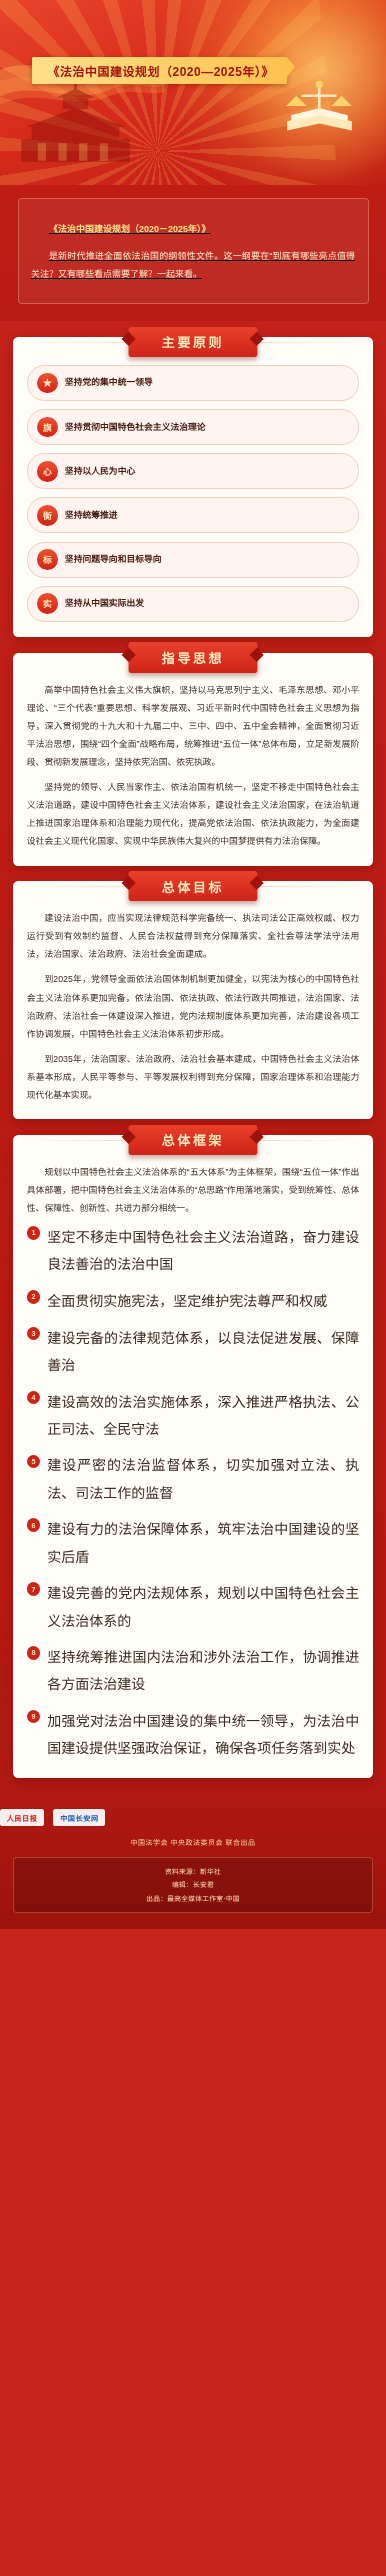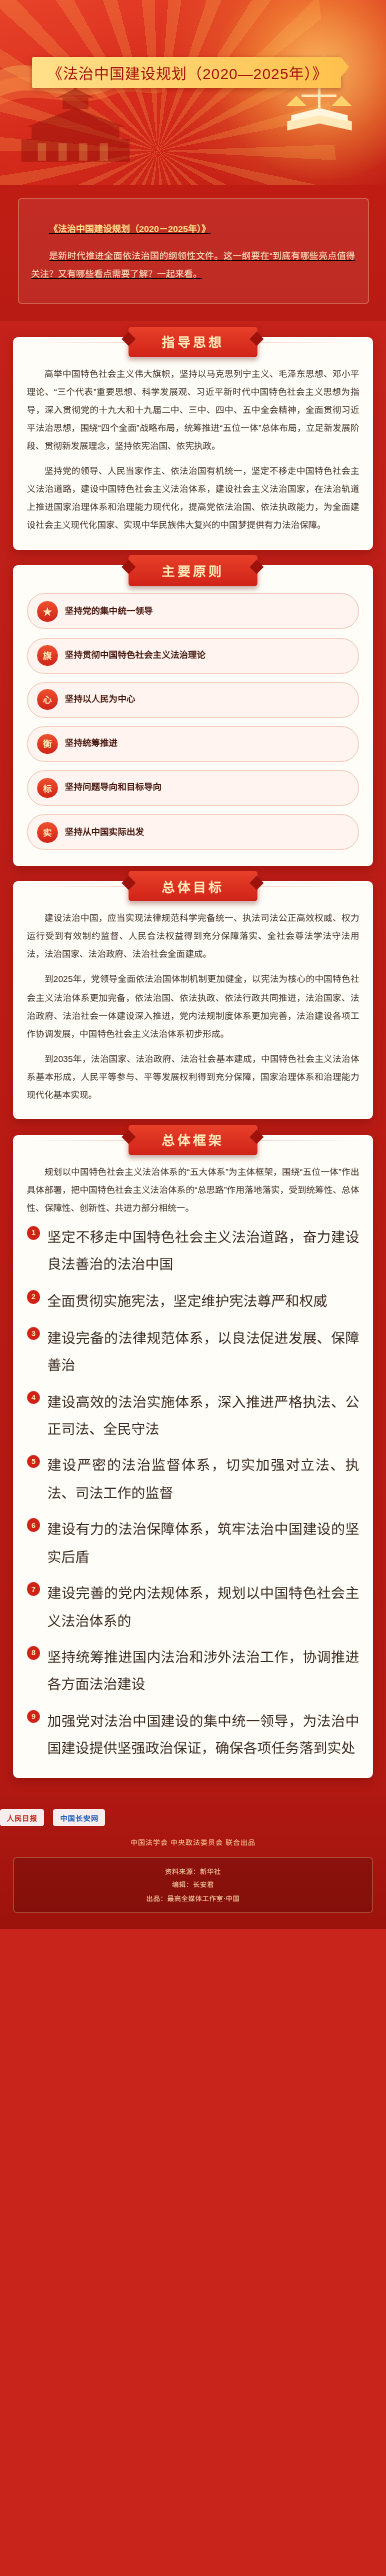--- a/index.html
+++ b/index.html
@@ -77,22 +77,22 @@
     font-weight: bold;
     text-shadow: 0 1px 3.1px rgba(120,10,0,.45);
   }
   .hero-sub {
     margin-top: 13.4px;
     display: inline-block;
     position: relative;
     padding: 4.6px 13.4px 4.6px 15.5px;
     background: linear-gradient(90deg, #ffe08a 0%, #ffc14d 100%);
     color: #a3140c;
-    font-size: 15px;
-    font-weight: normal;
+    font-size: 12px;
+    font-weight: bold;
     letter-spacing: 0.5px;
     border-radius: 1.5px;
     box-shadow: 0 1.5px 5.2px rgba(110,10,0,.35);
   }
   .hero-sub::after {
     content: "";
     position: absolute;
     right: -8.2px; top: 0;
     border-left: 8.2px solid #ffc14d;
     border-top: 10.3px solid transparent;
@@ -327,60 +327,60 @@
   <div class="intro-band">
     <div class="intro-card">
       <p class="intro-text">
         <span class="hl">《法治中国建设规划（2020－2025年）》</span>
       </p>
       <p class="intro-text">是新时代推进全面依法治国的纲领性文件。这一纲要在“到底有哪些亮点值得关注？又有哪些看点需要了解？一起来看。</p>
     </div>
   </div>
 
   <div class="section">
+    <div class="sec-ribbon">主要原则</div>
+    <div class="pill-list">
+
+      <div class="pill">
+        <span class="pill-ico">★</span>
+        <span class="pill-txt">坚持党的集中统一领导</span>
+      </div>
+
+      <div class="pill">
+        <span class="pill-ico">旗</span>
+        <span class="pill-txt">坚持贯彻中国特色社会主义法治理论</span>
+      </div>
+
+      <div class="pill">
+        <span class="pill-ico">心</span>
+        <span class="pill-txt">坚持以人民为中心</span>
+      </div>
+
+      <div class="pill">
+        <span class="pill-ico">衡</span>
+        <span class="pill-txt">坚持统筹推进</span>
+      </div>
+
+      <div class="pill">
+        <span class="pill-ico">标</span>
+        <span class="pill-txt">坚持问题导向和目标导向</span>
+      </div>
+
+      <div class="pill">
+        <span class="pill-ico">实</span>
+        <span class="pill-txt">坚持从中国实际出发</span>
+      </div>
+
+    </div>
+  </div>
+
+  <div class="section">
     <div class="sec-ribbon">指导思想</div>
     <p class="body-text">高举中国特色社会主义伟大旗帜，坚持以马克思列宁主义、毛泽东思想、邓小平理论、“三个代表”重要思想、科学发展观、习近平新时代中国特色社会主义思想为指导，深入贯彻党的十九大和十九届二中、三中、四中、五中全会精神，全面贯彻习近平法治思想，围绕“四个全面”战略布局，统筹推进“五位一体”总体布局，立足新发展阶段、贯彻新发展理念，坚持依宪治国、依宪执政。</p>
     <p class="body-text">坚持党的领导、人民当家作主、依法治国有机统一，坚定不移走中国特色社会主义法治道路，建设中国特色社会主义法治体系，建设社会主义法治国家，在法治轨道上推进国家治理体系和治理能力现代化，提高党依法治国、依法执政能力，为全面建设社会主义现代化国家、实现中华民族伟大复兴的中国梦提供有力法治保障。</p>
-  </div>
-
-  <div class="section">
-    <div class="sec-ribbon">主要原则</div>
-    <div class="pill-list">
-
-      <div class="pill">
-        <span class="pill-ico">★</span>
-        <span class="pill-txt">坚持党的集中统一领导</span>
-      </div>
-
-      <div class="pill">
-        <span class="pill-ico">旗</span>
-        <span class="pill-txt">坚持贯彻中国特色社会主义法治理论</span>
-      </div>
-
-      <div class="pill">
-        <span class="pill-ico">心</span>
-        <span class="pill-txt">坚持以人民为中心</span>
-      </div>
-
-      <div class="pill">
-        <span class="pill-ico">衡</span>
-        <span class="pill-txt">坚持统筹推进</span>
-      </div>
-
-      <div class="pill">
-        <span class="pill-ico">标</span>
-        <span class="pill-txt">坚持问题导向和目标导向</span>
-      </div>
-
-      <div class="pill">
-        <span class="pill-ico">实</span>
-        <span class="pill-txt">坚持从中国实际出发</span>
-      </div>
-
-    </div>
   </div>
 
   <div class="section">
     <div class="sec-ribbon">总体目标</div>
     <p class="body-text">建设法治中国，应当实现法律规范科学完备统一、执法司法公正高效权威、权力运行受到有效制约监督、人民合法权益得到充分保障落实、全社会尊法学法守法用法，法治国家、法治政府、法治社会全面建成。</p>
     <p class="body-text">到2025年，党领导全面依法治国体制机制更加健全，以宪法为核心的中国特色社会主义法治体系更加完备，依法治国、依法执政、依法行政共同推进，法治国家、法治政府、法治社会一体建设深入推进，党内法规制度体系更加完善，法治建设各项工作协调发展，中国特色社会主义法治体系初步形成。</p>
     <p class="body-text">到2035年，法治国家、法治政府、法治社会基本建成，中国特色社会主义法治体系基本形成，人民平等参与、平等发展权利得到充分保障，国家治理体系和治理能力现代化基本实现。</p>
   </div>
 
   <div class="section">

